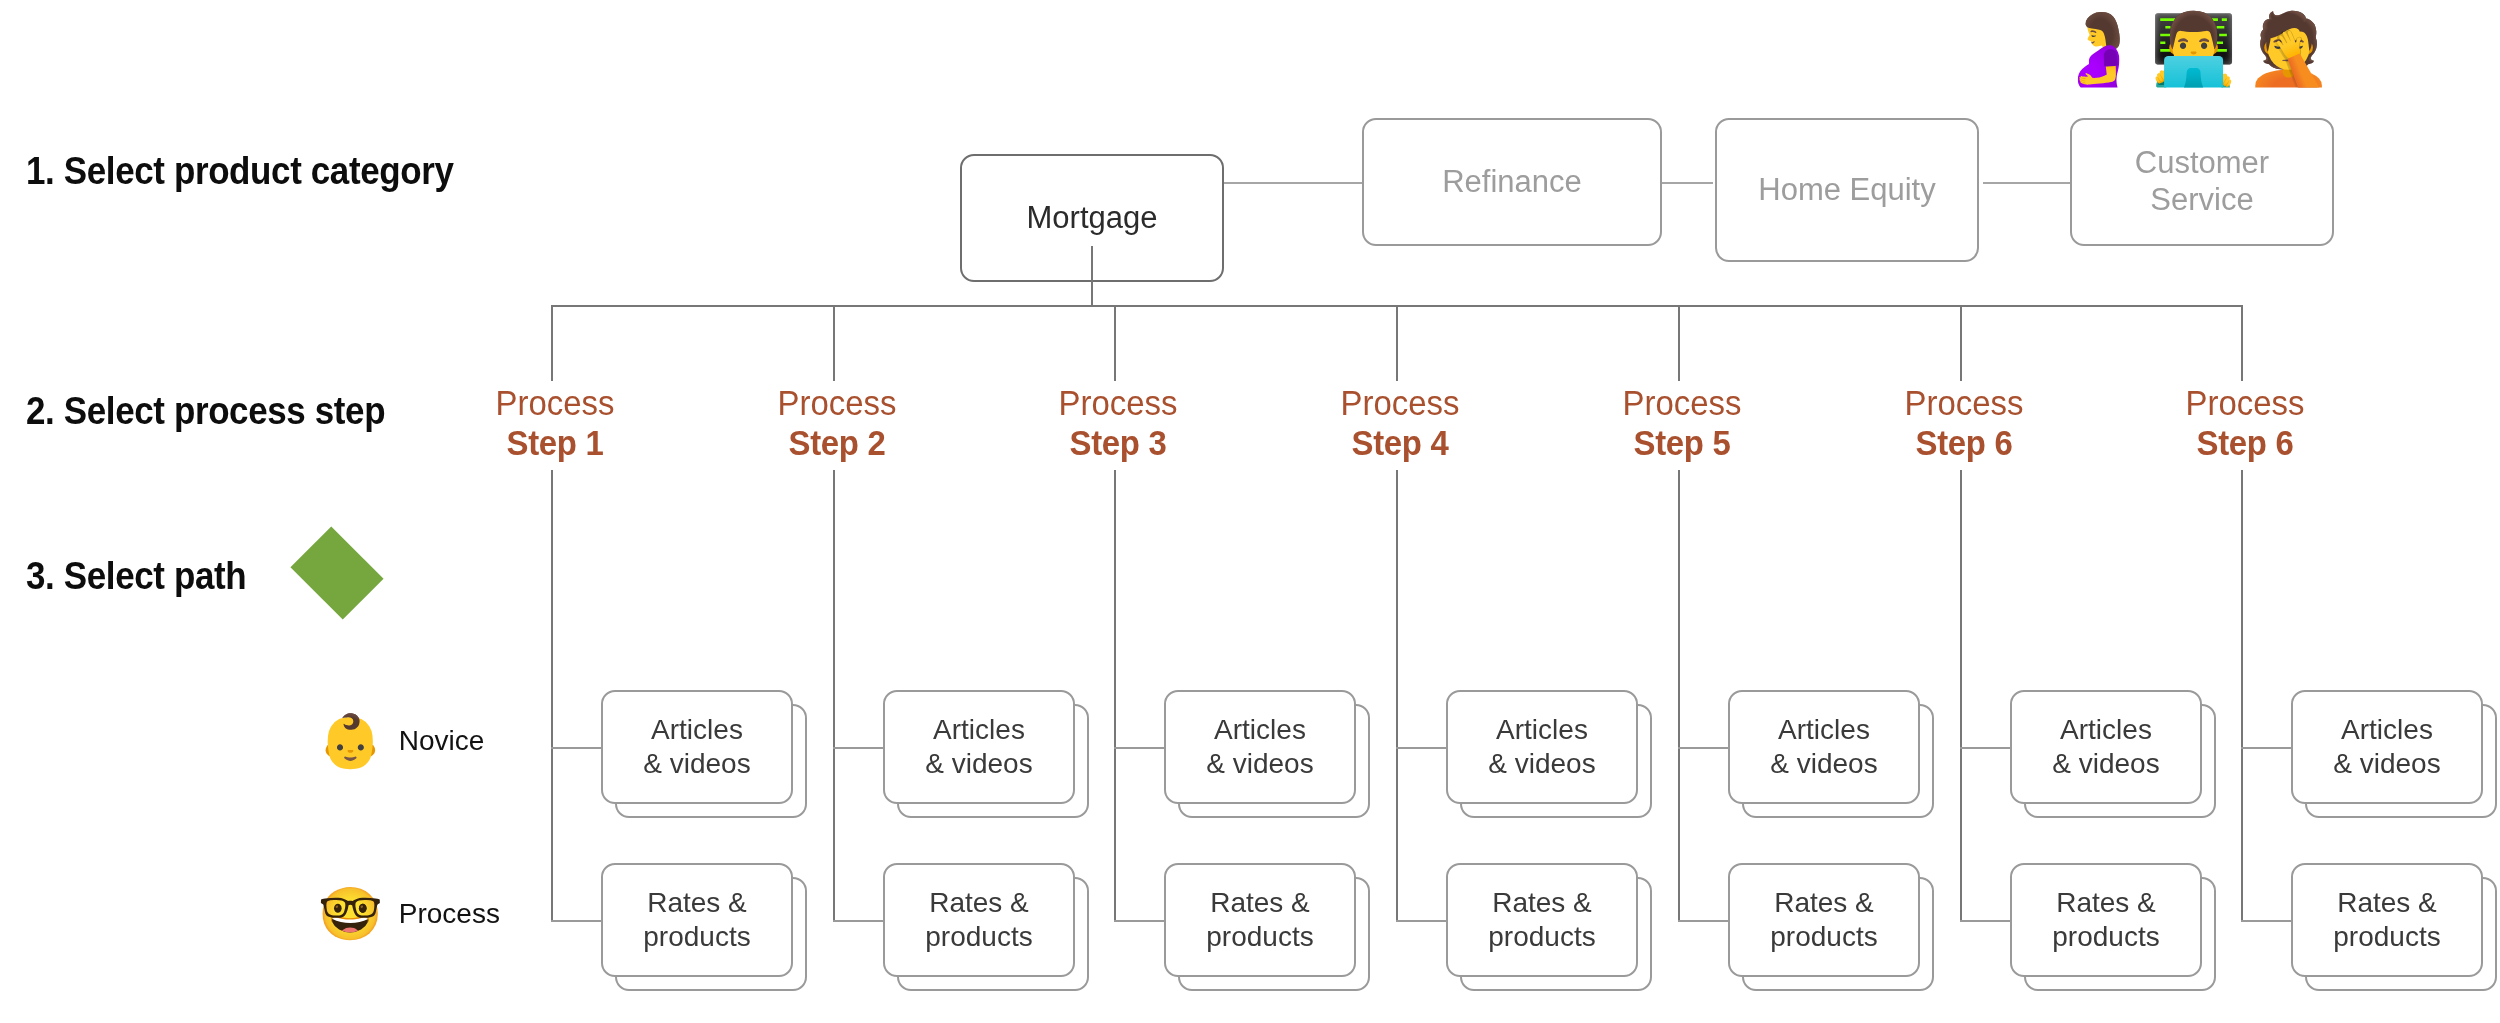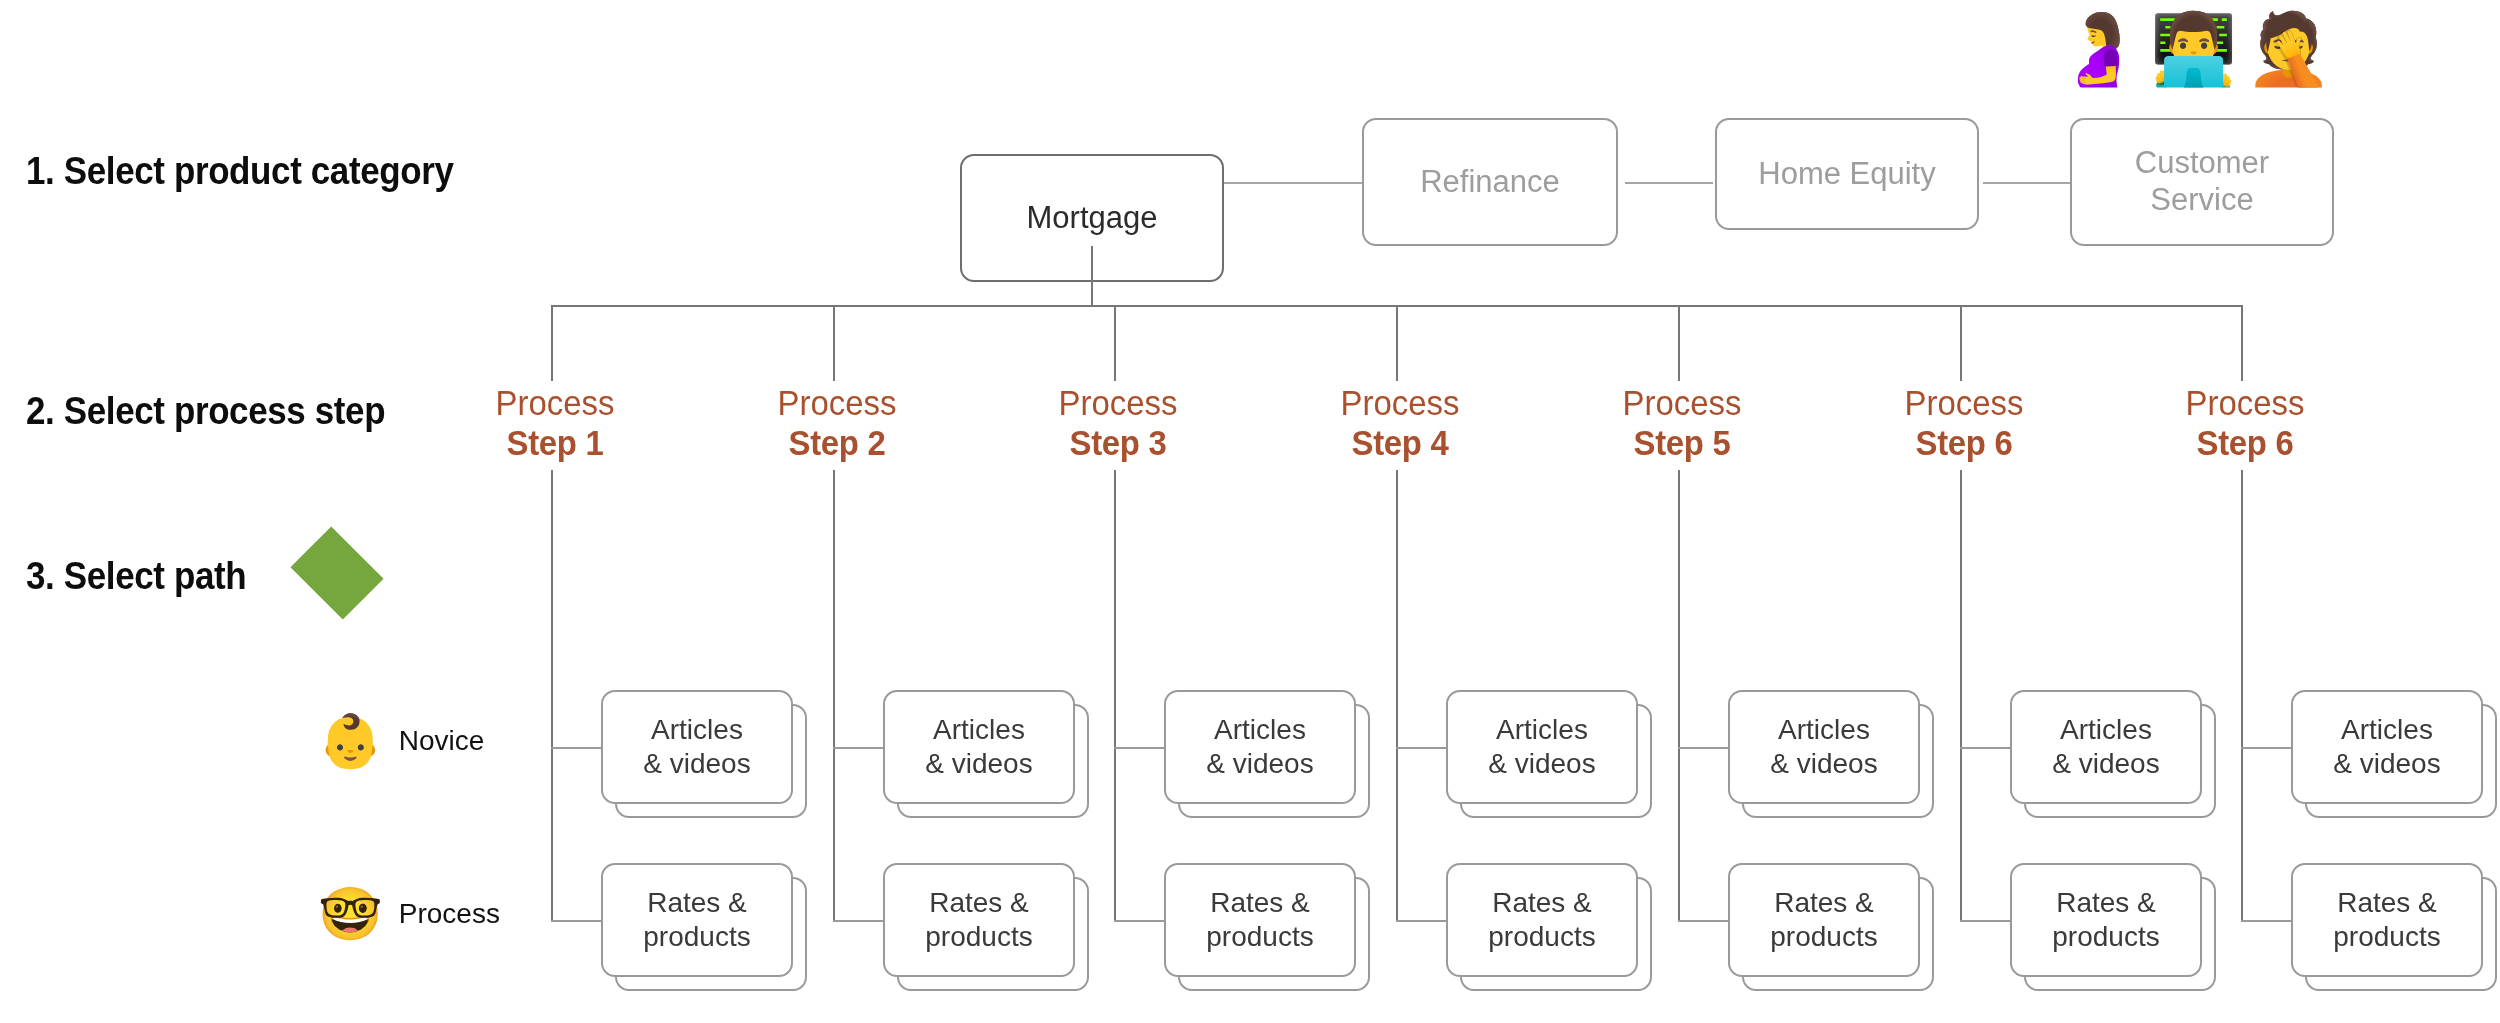--- a/index.html
+++ b/index.html
@@ -189,25 +189,25 @@
   </div>
 
   <div class="hline light" style="left:1222px; top:182px; width:140px;"></div>
   <div class="hline light" style="left:1625px; top:182px; width:88px;"></div>
   <div class="hline light" style="left:1983px; top:182px; width:88px;"></div>
 
   <div class="cat-box active" style="left:960px; top:118px; width:264px; height:128px;margin-top:36px;">
     <span>Mortgage</span>
   </div>
 
-  <div class="cat-box" style="left:1362px; top:118px; width:256px; height:128px;">
+  <div class="cat-box" style="left:1362px; top:118px; width:300px; height:128px;">
     <span>Refinance</span>
   </div>
 
-  <div class="cat-box" style="left:1715px; top:118px; width:264px; height:112px;">
+  <div class="cat-box" style="left:1715px; top:118px; width:264px; height:144px;">
     <span>Home Equity</span>
   </div>
 
   <div class="cat-box" style="left:2070px; top:118px; width:264px; height:128px;">
     <span>
       <span>Customer</span><br>
       <span>Service</span>
     </span>
   </div>
 

